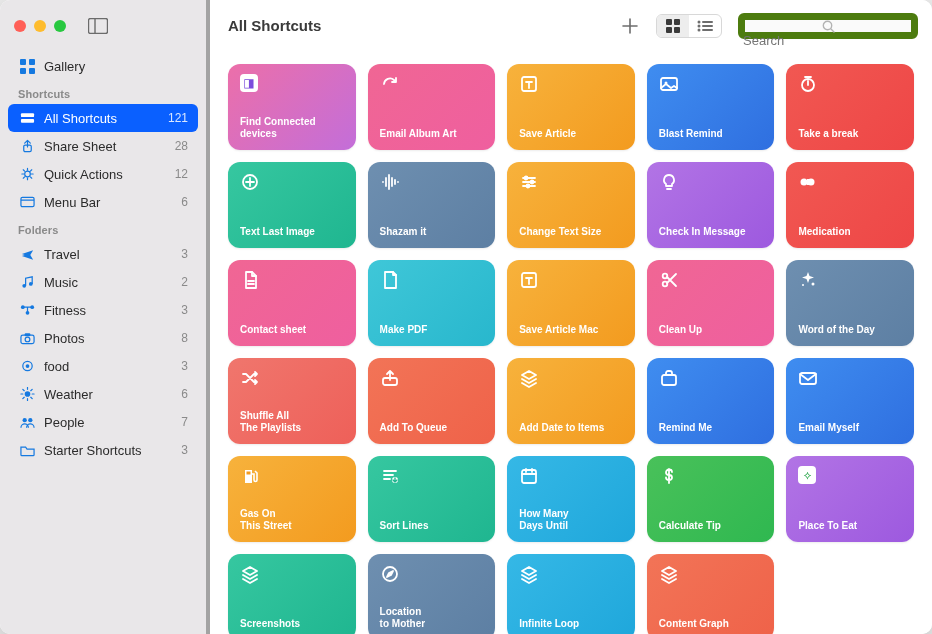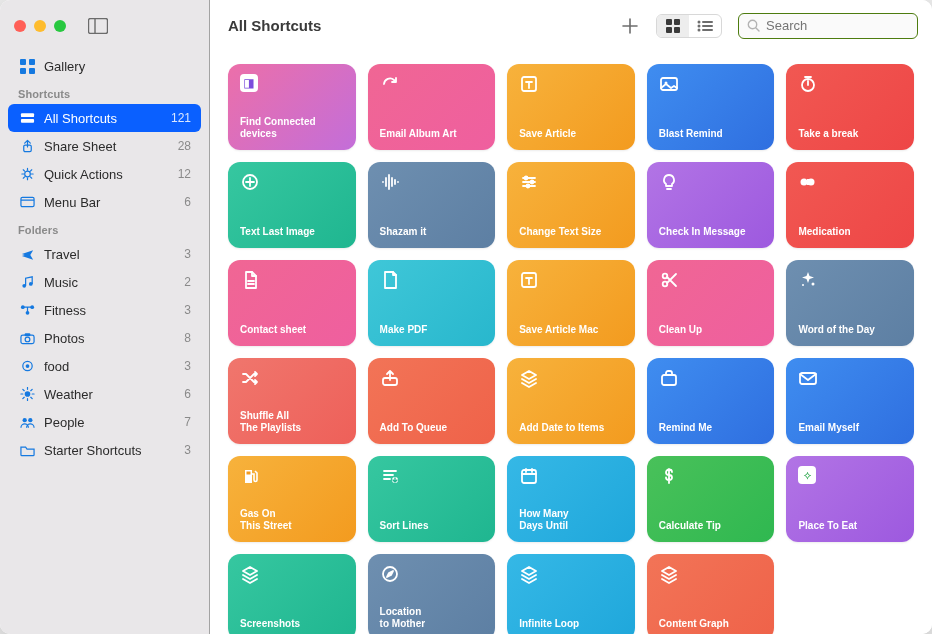--- a/index.html
+++ b/index.html
@@ -1,18 +1,18 @@
 <!DOCTYPE html>
 <html><head>
 <meta charset="utf-8">
 <style>
 * { margin: 0; padding: 0; box-sizing: border-box; font-family: -apple-system, BlinkMacSystemFont, "Segoe UI", Helvetica, Arial, sans-serif; }
 body { background: #f0f0f0; display: flex; justify-content: center; align-items: flex-start; padding: 0; }
 .window { width: 932px; height: 634px; background: #fff; border-radius: 10px; overflow: hidden; box-shadow: 0 10px 40px rgba(0,0,0,0.25); display: flex; position: relative; }
-.sidebar { width: 210px; background: #e9e7e9; display: flex; flex-direction: column; border-right: 1px solid #a3a3a3; }
+.sidebar { width: 210px; background: #e9e7e9; display: flex; flex-direction: column; border-right: 4px solid #a3a3a3; }
 .titlebar { height: 52px; display: flex; align-items: center; padding: 0 14px; gap: 8px; }
 .traffic { display: flex; gap: 8px; }
 .tl { width: 12px; height: 12px; border-radius: 50%; }
 .tl.red { background: #ff5f57; }
 .tl.yellow { background: #febc2e; }
 .tl.green { background: #28c840; }
 .sidebar-toggle { margin-left: 14px; color: #6b6b6b; display:flex; align-items:center;}
 .sidebar-list { padding: 0 8px 8px 8px; overflow: auto; }
 .side-section { font-size: 11px; color: #8a8a8a; font-weight: 600; padding: 8px 10px 4px 10px; letter-spacing: 0.1px; }
 .side-item { display: flex; align-items: center; height: 28px; padding: 0 10px; border-radius: 6px; font-size: 13px; color: #2b2b2b; cursor: default; }
@@ -22,21 +22,21 @@
 .side-item .lbl { flex: 1; }
 .side-item .cnt { font-size: 12px; color: #8a8a8a; }
 .side-item.selected .cnt { color: rgba(255,255,255,0.85); }
 .main { flex: 1; display: flex; flex-direction: column; background: #fff; }
 .toolbar { height: 52px; display: flex; align-items: center; padding: 0 14px; gap: 8px; border-bottom: 1px solid #eee0; }
 .toolbar .title { font-size: 15px; font-weight: 600; color: #3a3a3a; flex: 1; padding-left: 4px;}
 .tool-btn { width: 36px; height: 26px; display: flex; align-items: center; justify-content: center; color: #6d6d6d; border-radius: 5px; }
 .view-seg { display: flex; border: 1px solid #d8d8d8; border-radius: 6px; overflow: hidden; height: 24px; }
 .view-seg .seg { width: 32px; display: flex; align-items: center; justify-content: center; color: #6d6d6d; }
 .view-seg .seg.active { background: #ededed; color: #3a3a3a; }
-.search { display: flex; align-items: center; width: 180px; height: 26px; border: 1px solid #4d7c0f; border-radius: 6px; padding: 0 8px; color: #b3b3b3; margin-left: 8px; background:#fafafa;}
+.search { display: flex; align-items: center; width: 180px; height: 26px; border: 7px solid #4d7c0f; border-radius: 6px; padding: 0 8px; color: #b3b3b3; margin-left: 8px; background:#fafafa;flex-direction:column;}
 .search input { border: none; outline: none; background: transparent; font-size: 13px; flex: 1; margin-left: 6px; color: #3a3a3a; }
 .grid-scroll { flex: 1; overflow: auto; padding: 12px 18px 18px 18px; }
 .grid { display: grid; grid-template-columns: repeat(5, 1fr); gap: 12px; }
 .tile { position: relative; height: 86px; border-radius: 12px; padding: 10px 12px; color: #fff; display: flex; flex-direction: column; justify-content: space-between; box-shadow: 0 1px 2px rgba(0,0,0,0.08); cursor: default; overflow: hidden; }
 .tile .ticon { height: 20px; display: flex; align-items: center; }
 .tile .tlabel { font-size: 10px; font-weight: 600; line-height: 1.2; }
 .tile .badge { position:absolute; top:10px; left:12px; width:18px; height:18px; border-radius:4px; background:#fff; display:flex; align-items:center; justify-content:center; color:#7c4ddc; font-size:12px;}
 .grad-pink-purple { background: linear-gradient(135deg,#ec6fa9,#c36ed9); }
 .grad-pink { background: linear-gradient(135deg,#f06694,#ef5f9f); }
 .grad-green { background: linear-gradient(135deg,#49c15a,#2fb850); }

